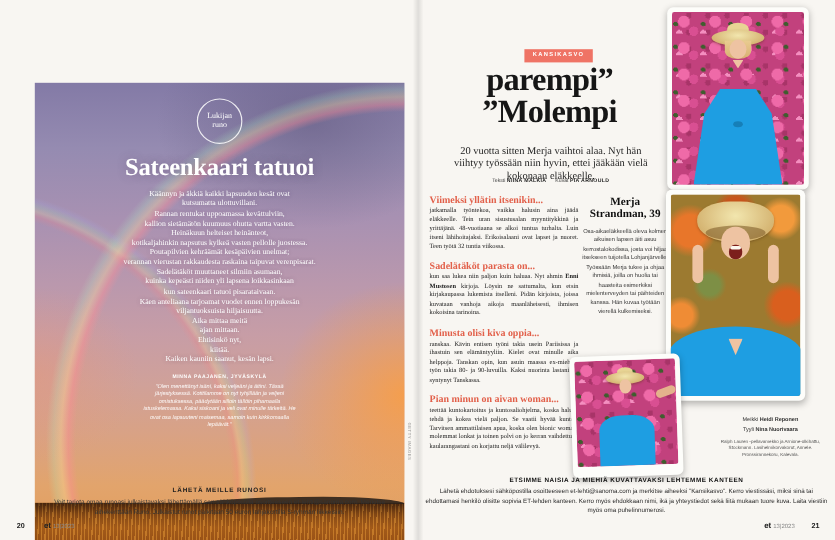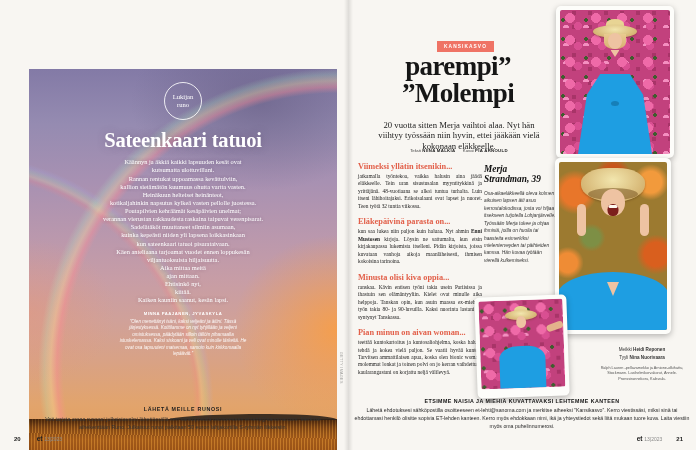--- a/index.html
+++ b/index.html
@@ -77,21 +77,21 @@
   .rp-byline .lbl{font-weight:normal;color:#444;}
   .rp-byline .nm{font-weight:bold;letter-spacing:.3px;}
   .rp-byline .sep{display:inline-block;width:5px;}
 
   .rp-body{position:absolute;left:358px;top:162px;width:124px;}
   .qa{margin-bottom:7px;}
   .qa-h{font-size:8.3px;font-weight:bold;color:#e2604a;margin:0 0 2px;}
   .qa-p{margin:0;font-size:5.35px;line-height:1.4;text-align:justify;color:#1b1b1b;}
   .qa-p .b{font-weight:bold;}
 
-  .rp-profile{position:absolute;left:484px;top:164px;width:74px;text-align:left;font-style:italic;}
+  .rp-profile{position:absolute;left:484px;top:164px;width:74px;text-align:center;}
   .profile-name{font-weight:bold;font-size:9.3px;line-height:1.08;color:#0f0f0f;}
   .profile-text{margin-top:6px;font-family:"Liberation Sans",sans-serif;font-size:4.8px;
         line-height:1.55;color:#333;}
 
   .card{position:absolute;background:#fdfdfa;border-radius:5px;padding:4px;
         box-shadow:0 2px 6px rgba(0,0,0,.28);}
   .ph{position:relative;width:100%;height:100%;border-radius:2px;overflow:hidden;}
 
   .card-top{left:556px;top:6px;width:110px;height:144px;}
   .card-bottom{left:555px;top:158px;width:108px;height:168px;}
@@ -232,21 +232,21 @@
       <span class="lbl">Kuvat</span>
       <span class="nm">PIA ARNOULD</span>
     </div>
 
     <div class="rp-body">
       <div class="qa">
         <div class="qa-h">Viimeksi yllätin itsenikin...</div>
         <p class="qa-p"><span>jatkamalla työntekoa, vaikka halusin aina jäädä eläkkeelle. Tein uran sisustusalan myyntitykkinä ja yrittäjänä. 48-vuotiaana se alkoi tuntua turhalta. Luin itseni lähihoitajaksi. Erikoisalaani ovat lapset ja nuoret. Teen työtä 32 tuntia viikossa.</span><span class="b"></span><span></span></p>
       </div>
       <div class="qa">
-        <div class="qa-h">Eläkepäivinä parasta on...</div>
+        <div class="qa-h">Sadelätäköt parasta on...</div>
         <p class="qa-p"><span>kun saa lukea niin paljon kuin haluaa. Nyt ahmin </span><span class="b">Enni Mustosen</span><span> kirjoja. Löysin ne sattumalta, kun etsin kirjakaupassa lukemista itselleni. Pidän kirjoista, joissa kuvataan vanhoja aikoja maanläheisesti, ihmisen kokoisina tarinoina.</span></p>
       </div>
       <div class="qa">
         <div class="qa-h">Minusta olisi kiva oppia...</div>
         <p class="qa-p"><span>ranskaa. Kävin entisen työni takia usein Pariisissa ja ihastuin sen elämäntyyliin. Kielet ovat minulle aika helppoja. Tanskan opin, kun asuin maassa ex-mieheni työn takia 80- ja 90-luvuilla. Kaksi nuorinta lastani on syntynyt Tanskassa.</span><span class="b"></span><span></span></p>
       </div>
       <div class="qa">
         <div class="qa-h">Pian minun on aivan woman...</div>
         <p class="qa-p"><span>teettää kuntokartoitus ja kuntosaliohjelma, koska haluan tehdä ja kokea vielä paljon. Se vaatii hyvää kuntoa. Tarvitsen ammattilaisen apua, koska olen bionic woman: molemmat lonkat ja toinen polvi on jo kerran vaihdettu ja kaularangastani on korjattu neljä välilevyä.</span><span class="b"></span><span></span></p>
       </div>

